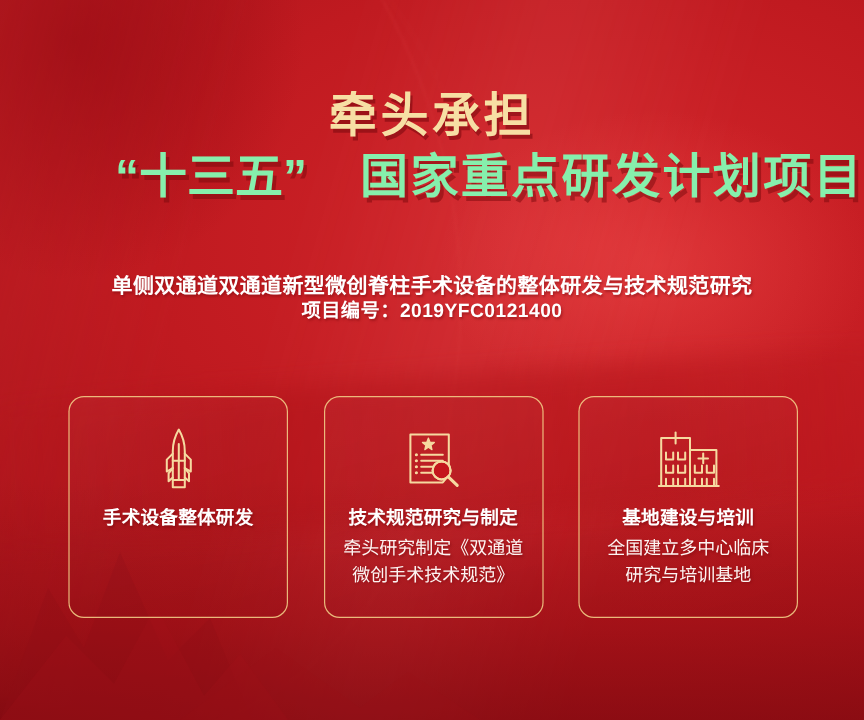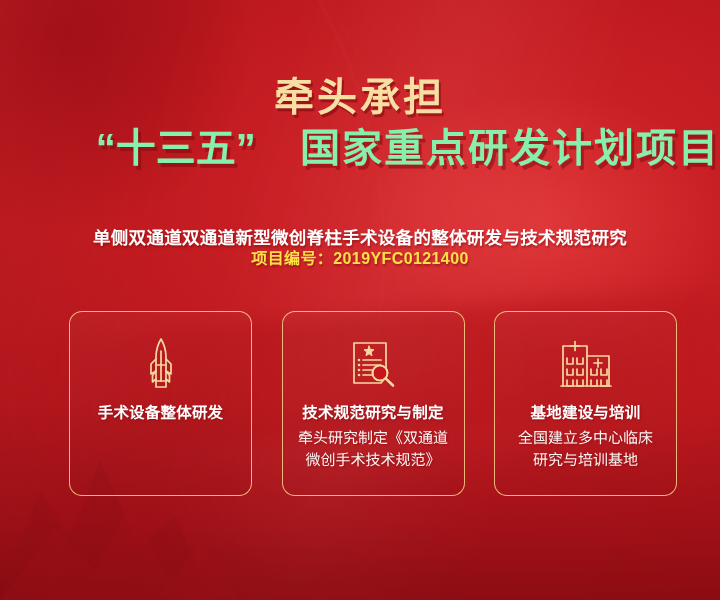--- a/index.html
+++ b/index.html
@@ -132,36 +132,35 @@
     text-shadow: 1px 2px 2px rgba(110,6,10,.45);
     margin-top: 16px;
   }
   .projno {
     position: absolute;
     left: 0; right: 0; top: 245px;
     text-align: center;
     z-index: 4;
     font-size: 16px;
     font-weight: 700;
-    color: #fde047;
+    color: #ffffff;
     letter-spacing: .4px;
     text-shadow: 1px 2px 2px rgba(110,6,10,.45);
   }
 
   
   .cards {
     position: absolute;
     left: 57px;
-    top: 311px;
+    top: 330px;
     width: 608px;
     height: 185px;
     display: flex;
     justify-content: space-between;
     z-index: 5;
-    margin-left: 12px;
   }
   .card {
     position: relative;
     width: 183px;
     height: 185px;
     border: 1px solid rgba(246,214,140,.85);
     border-radius: 13px;
     background: linear-gradient(165deg, rgba(255,170,170,.05), rgba(130,8,14,.10));
     display: flex;
     flex-direction: column;

